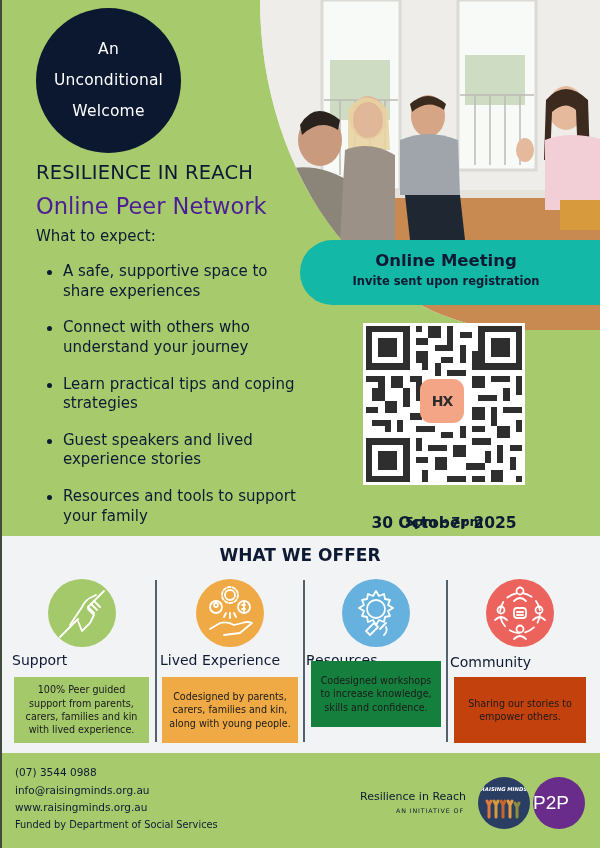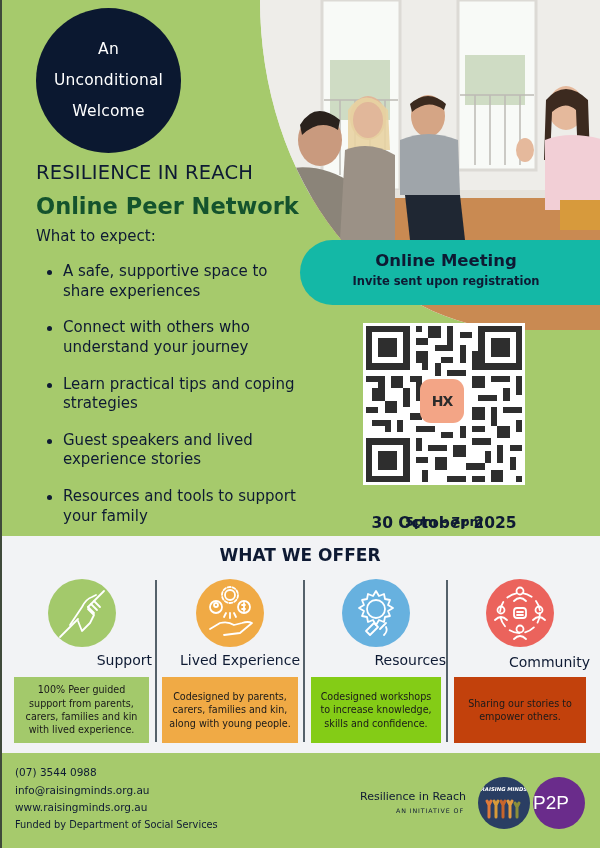--- a/index.html
+++ b/index.html
@@ -6,42 +6,42 @@
   body { width: 600px; height: 848px; overflow: hidden; background: #a6ca6c; font-family: "DejaVu Sans", sans-serif; color: #0e1a33; position: relative; }
   .page { position: absolute; inset: 0; width: 600px; height: 848px; overflow: hidden; }
   .left-rule { position: absolute; left: 0; top: 0; width: 2px; height: 848px; background: #3f4a3a; z-index: 20; }
 
   
   .hero { position: absolute; left: 0; top: 0; width: 600px; height: 536px; background: #a6ca6c; }
   .photo { position: absolute; left: 260px; top: 0; width: 360px; height: 330px; border-bottom-left-radius: 260px 330px; overflow: hidden; background: #ecebe8; }
   .photo svg { display: block; }
   .welcome { position: absolute; left: 36px; top: 8px; width: 145px; height: 145px; border-radius: 50%; background: #0b1830; color: #fff; display: flex; flex-direction: column; align-items: center; justify-content: center; font-size: 15.5px; line-height: 31px; letter-spacing: 0.2px; }
   .kicker { position: absolute; left: 36px; top: 161px; font-size: 19.5px; letter-spacing: 0.2px; color: #0e1a33; }
-  .title { position: absolute; left: 36px; top: 193px; font-size: 22.5px; font-weight: bold; color: #14532d; }
+  .title { position: absolute; left: 36px; top: 193px; font-size: 22.5px; font-weight: normal; color: #4c1d95; }
   .expect { position: absolute; left: 36px; top: 227px; font-size: 15px; color: #0e1a33; }
   .bullets { position: absolute; left: 46px; top: 262px; width: 250px; list-style: none; }
   .bullets li { position: relative; padding-left: 17px; font-size: 15px; line-height: 19.5px; margin-bottom: 17.3px; color: #0e1a33; }
   .bullets li::before { content: ""; position: absolute; left: 1px; top: 8px; width: 5px; height: 5px; border-radius: 50%; background: #0e1a33; }
 
   .pill { position: absolute; left: 300px; top: 240px; width: 300px; height: 65px; background: #14b8a6; border-radius: 33px 0 0 33px; text-align: center; padding-top: 11px; padding-right: 8px; }
   .pill-title { font-size: 16.5px; font-weight: bold; color: #0e1a33; display: block; }
   .pill-sub { font-size: 11.5px; font-weight: bold; color: #0e1a33; display: block; margin-top: 4px; }
 
   .qr { position: absolute; left: 363px; top: 323px; width: 162px; height: 162px; background: #fff; padding: 3px; }
   .qr-logo { position: absolute; left: 57px; top: 56px; width: 44px; height: 44px; border-radius: 11px; background: #f3a586; display: flex; align-items: center; justify-content: center; font-weight: bold; font-size: 14px; color: #2b2b2b; letter-spacing: -1px; }
   .date { position: absolute; left: 300px; top: 493px; width: 288px; text-align: center; font-size: 15.5px; font-weight: bold; color: #0e1a33; margin-top: 21px; }
   .time { position: absolute; left: 300px; top: 514px; width: 288px; text-align: center; font-size: 13px; font-weight: bold; color: #0e1a33; }
 
   
   .offer { position: absolute; left: 0; top: 536px; width: 600px; height: 217px; background: #f2f3f5; }
   .offer-title { position: absolute; left: 0; top: 9px; width: 600px; text-align: center; font-size: 17px; font-weight: bold; color: #0e1a33; }
   .divider { position: absolute; top: 44px; width: 2px; height: 162px; background: #55616a; }
   .card { position: absolute; top: 43px; }
   .card .icon-circle { position: absolute; width: 68px; height: 68px; border-radius: 50%; }
-  .card .label { position: absolute; width: 140px; text-align: right; font-size: 14px; color: #0e1a33; }
+  .card .label { position: absolute; width: 140px; text-align: left; font-size: 14px; color: #0e1a33; }
   .card .box { position: absolute; height: 66px; display: flex; align-items: center; justify-content: center; text-align: center; font-size: 9.6px; line-height: 13.3px; color: #1a1a1a; padding: 0 4px; }
 
   
   .footer { position: absolute; left: 0; top: 753px; width: 600px; height: 95px; background: #a6ca6c; }
   .contact { position: absolute; left: 15px; font-size: 10.5px; color: #0e1a33; }
   .brand { position: absolute; left: 360px; top: 37px; font-size: 11px; color: #0e1a33; }
   .initiative { position: absolute; left: 396px; top: 54px; font-size: 6.3px; letter-spacing: 0.9px; color: #0e1a33; }
   .logo-rm { position: absolute; left: 478px; top: 24px; width: 52px; height: 52px; border-radius: 50%; background: #2a3e63; overflow: hidden; }
   .logo-rm .rm-text { position: absolute; top: 9px; left: 0; width: 52px; text-align: center; color: #fff; font-size: 5.3px; font-weight: bold; font-style: italic; }
   .logo-p2p { position: absolute; left: 533px; top: 24px; width: 52px; height: 52px; border-radius: 50%; background: #6a2c8b; color: #fff; display: flex; align-items: center; justify-content: flex-start; font-size: 19px; font-family: "Liberation Sans", sans-serif; }
@@ -176,21 +176,21 @@
     <div class="card" style="left:0">
       <div class="icon-circle" style="left:342px;top:0;background:#67b1df">
         <svg width="68" height="68" viewBox="0 0 68 68" fill="none" stroke="#fff" stroke-width="1.8" stroke-linecap="round" stroke-linejoin="round">
           <circle cx="34" cy="30" r="9"></circle>
           <path d="M34 12 l3 5 l5 -2 l1 5 l5 1 l-2 5 l5 3 l-5 3 l2 5 l-5 1 l-1 5 l-5 -2 l-3 5 l-3 -5 l-5 2 l-1 -5 l-5 -1 l2 -5 l-5 -3 l5 -3 l-2 -5 l5 -1 l1 -5 l5 2 z"></path>
           <path d="M24 52 L32 44 L36 48 L28 56 Z"></path>
             <path d="M44 44 L38 50 M42 56 Q46 52 44 48"></path>
         </svg>
       </div>
       <div class="label" style="left:306px;top:73px">Resources</div>
-      <div class="box" style="left:311px;top:98px;width:130px;background:#84cc16">Codesigned workshops to increase knowledge, skills and confidence.</div>
+      <div class="box" style="left:311px;top:82px;width:130px;background:#15803d">Codesigned workshops to increase knowledge, skills and confidence.</div>
     </div>
 
     <div class="card" style="left:0">
       <div class="icon-circle" style="left:486px;top:0;background:#eb635c">
         <svg width="68" height="68" viewBox="0 0 68 68" fill="none" stroke="#fff" stroke-width="1.8" stroke-linecap="round" stroke-linejoin="round">
           <circle cx="34" cy="34" r="20" stroke-dasharray="10 6"></circle>
           <circle cx="34" cy="12" r="3.5"></circle>
             <path d="M28 22 q6 -6 12 0"></path>
           <circle cx="34" cy="50" r="3.5"></circle>
             <path d="M28 60 q6 -6 12 0"></path>

